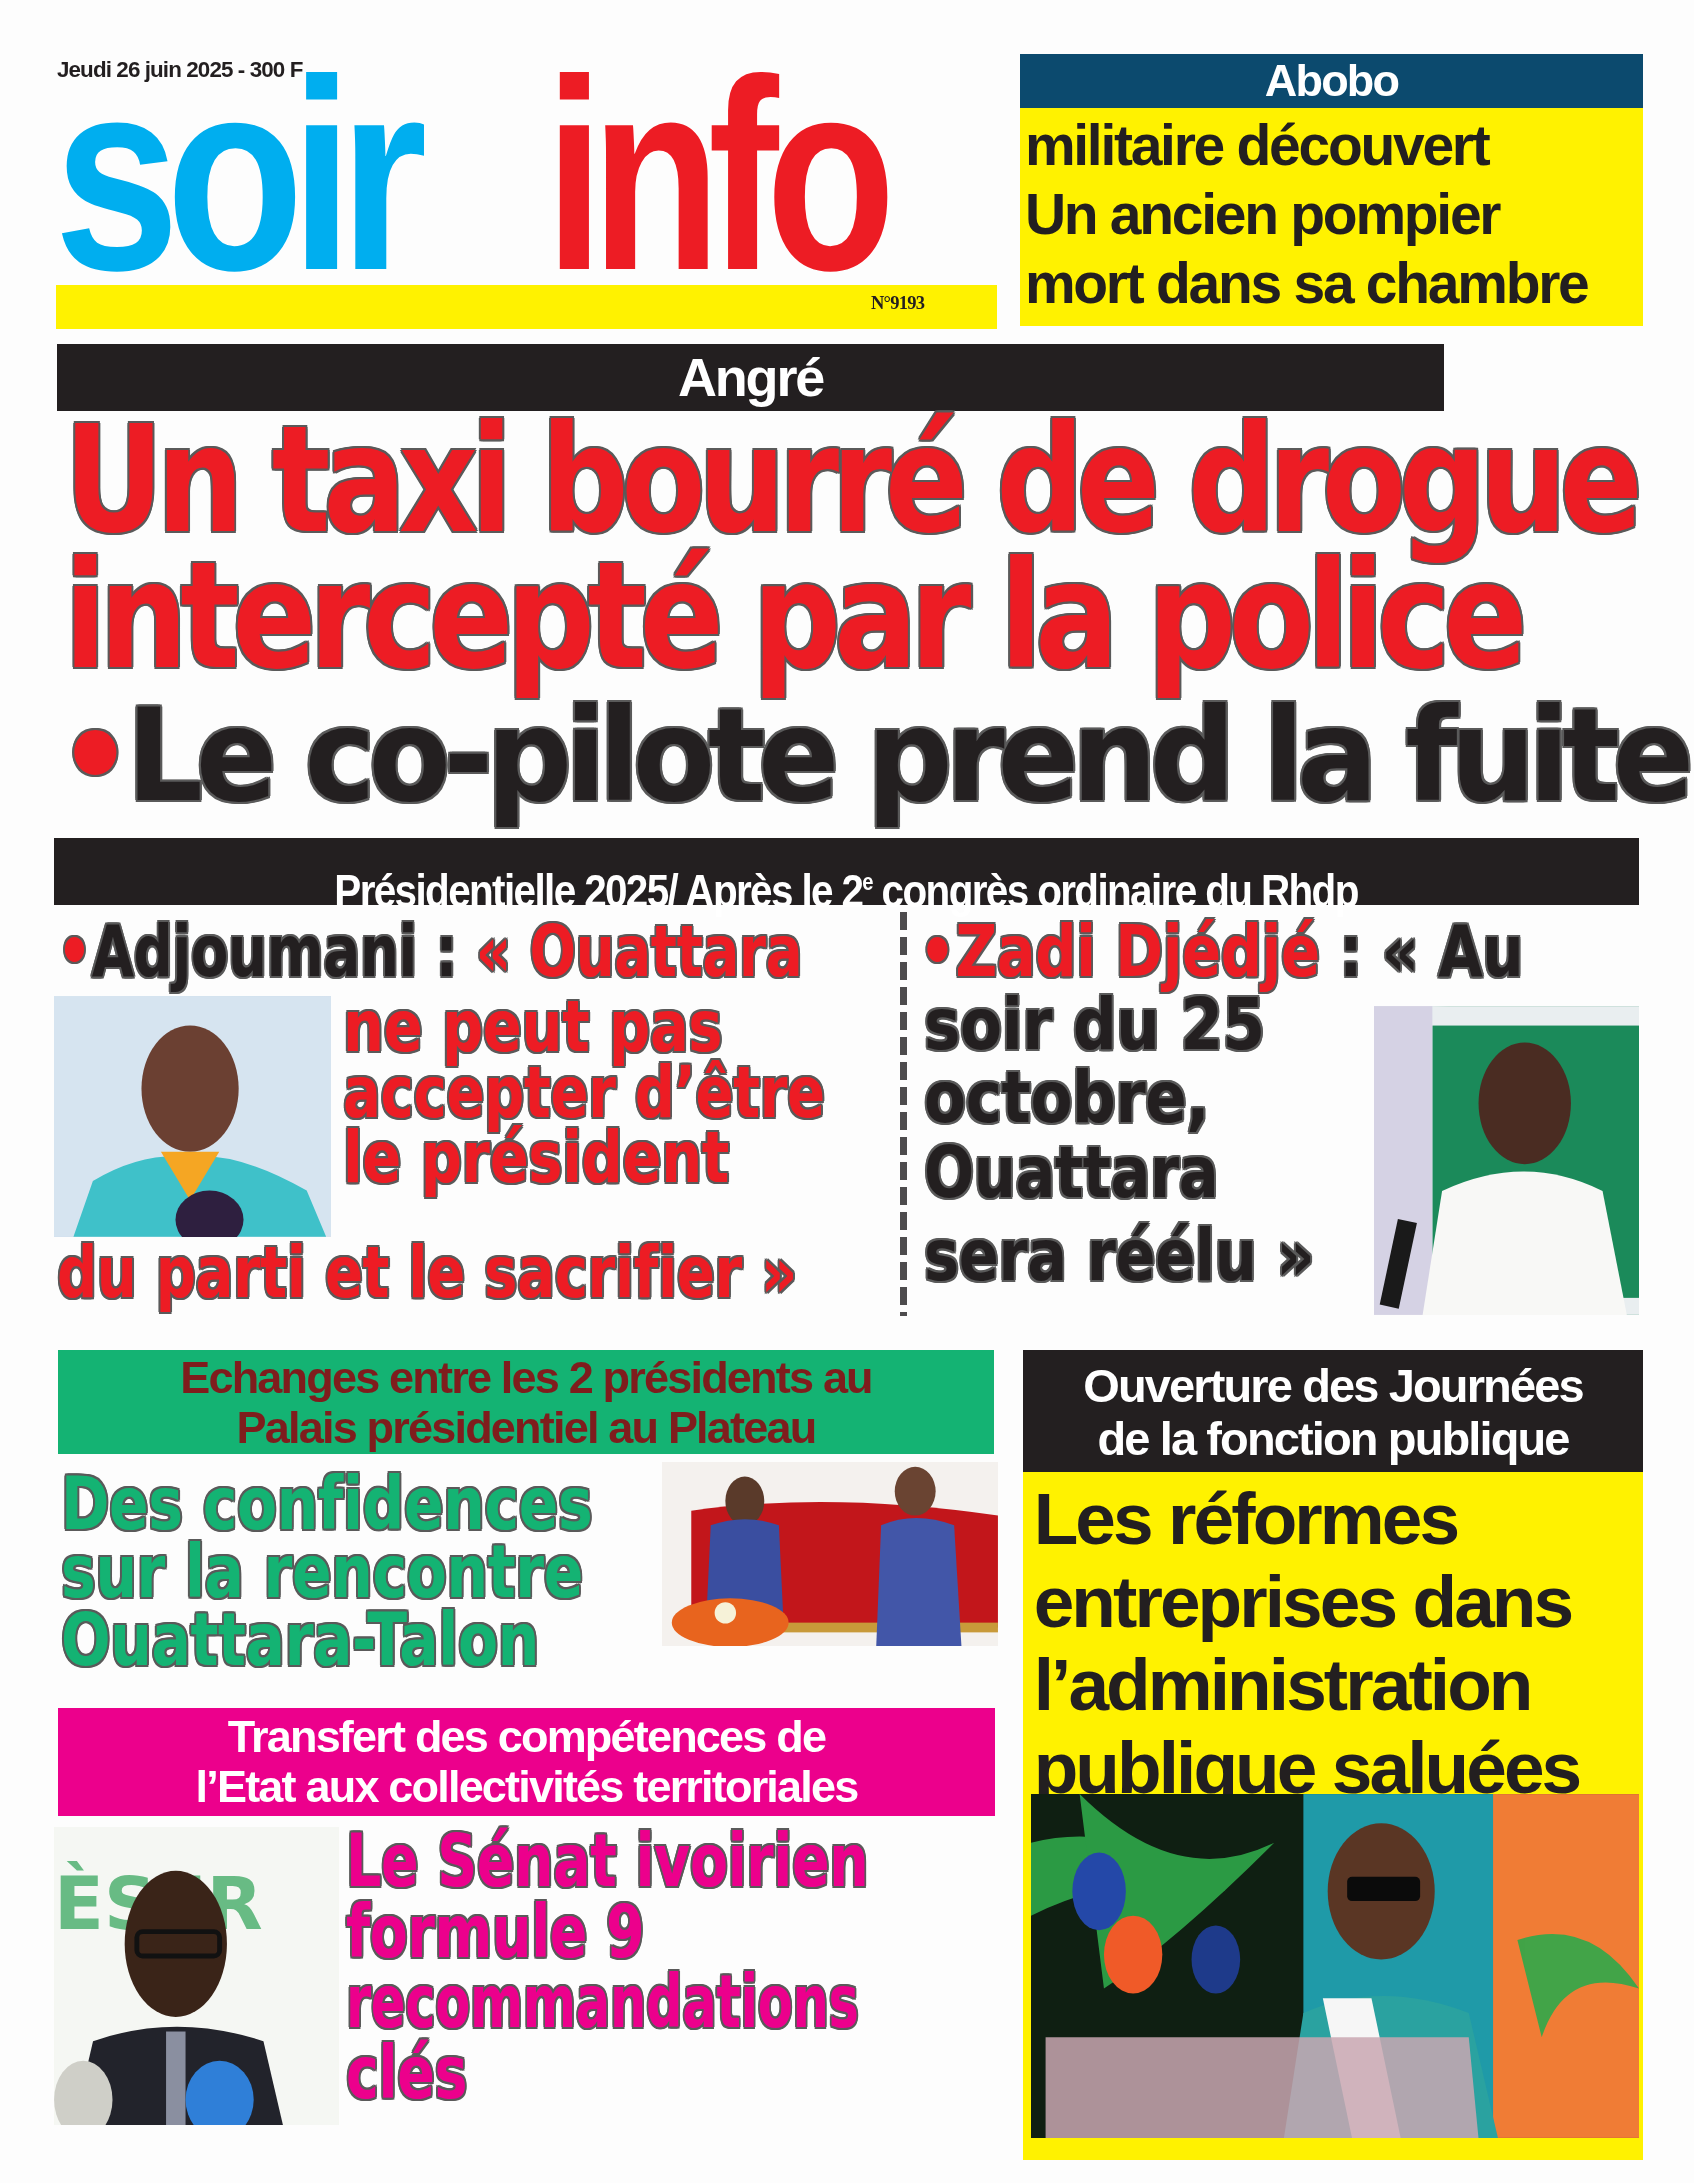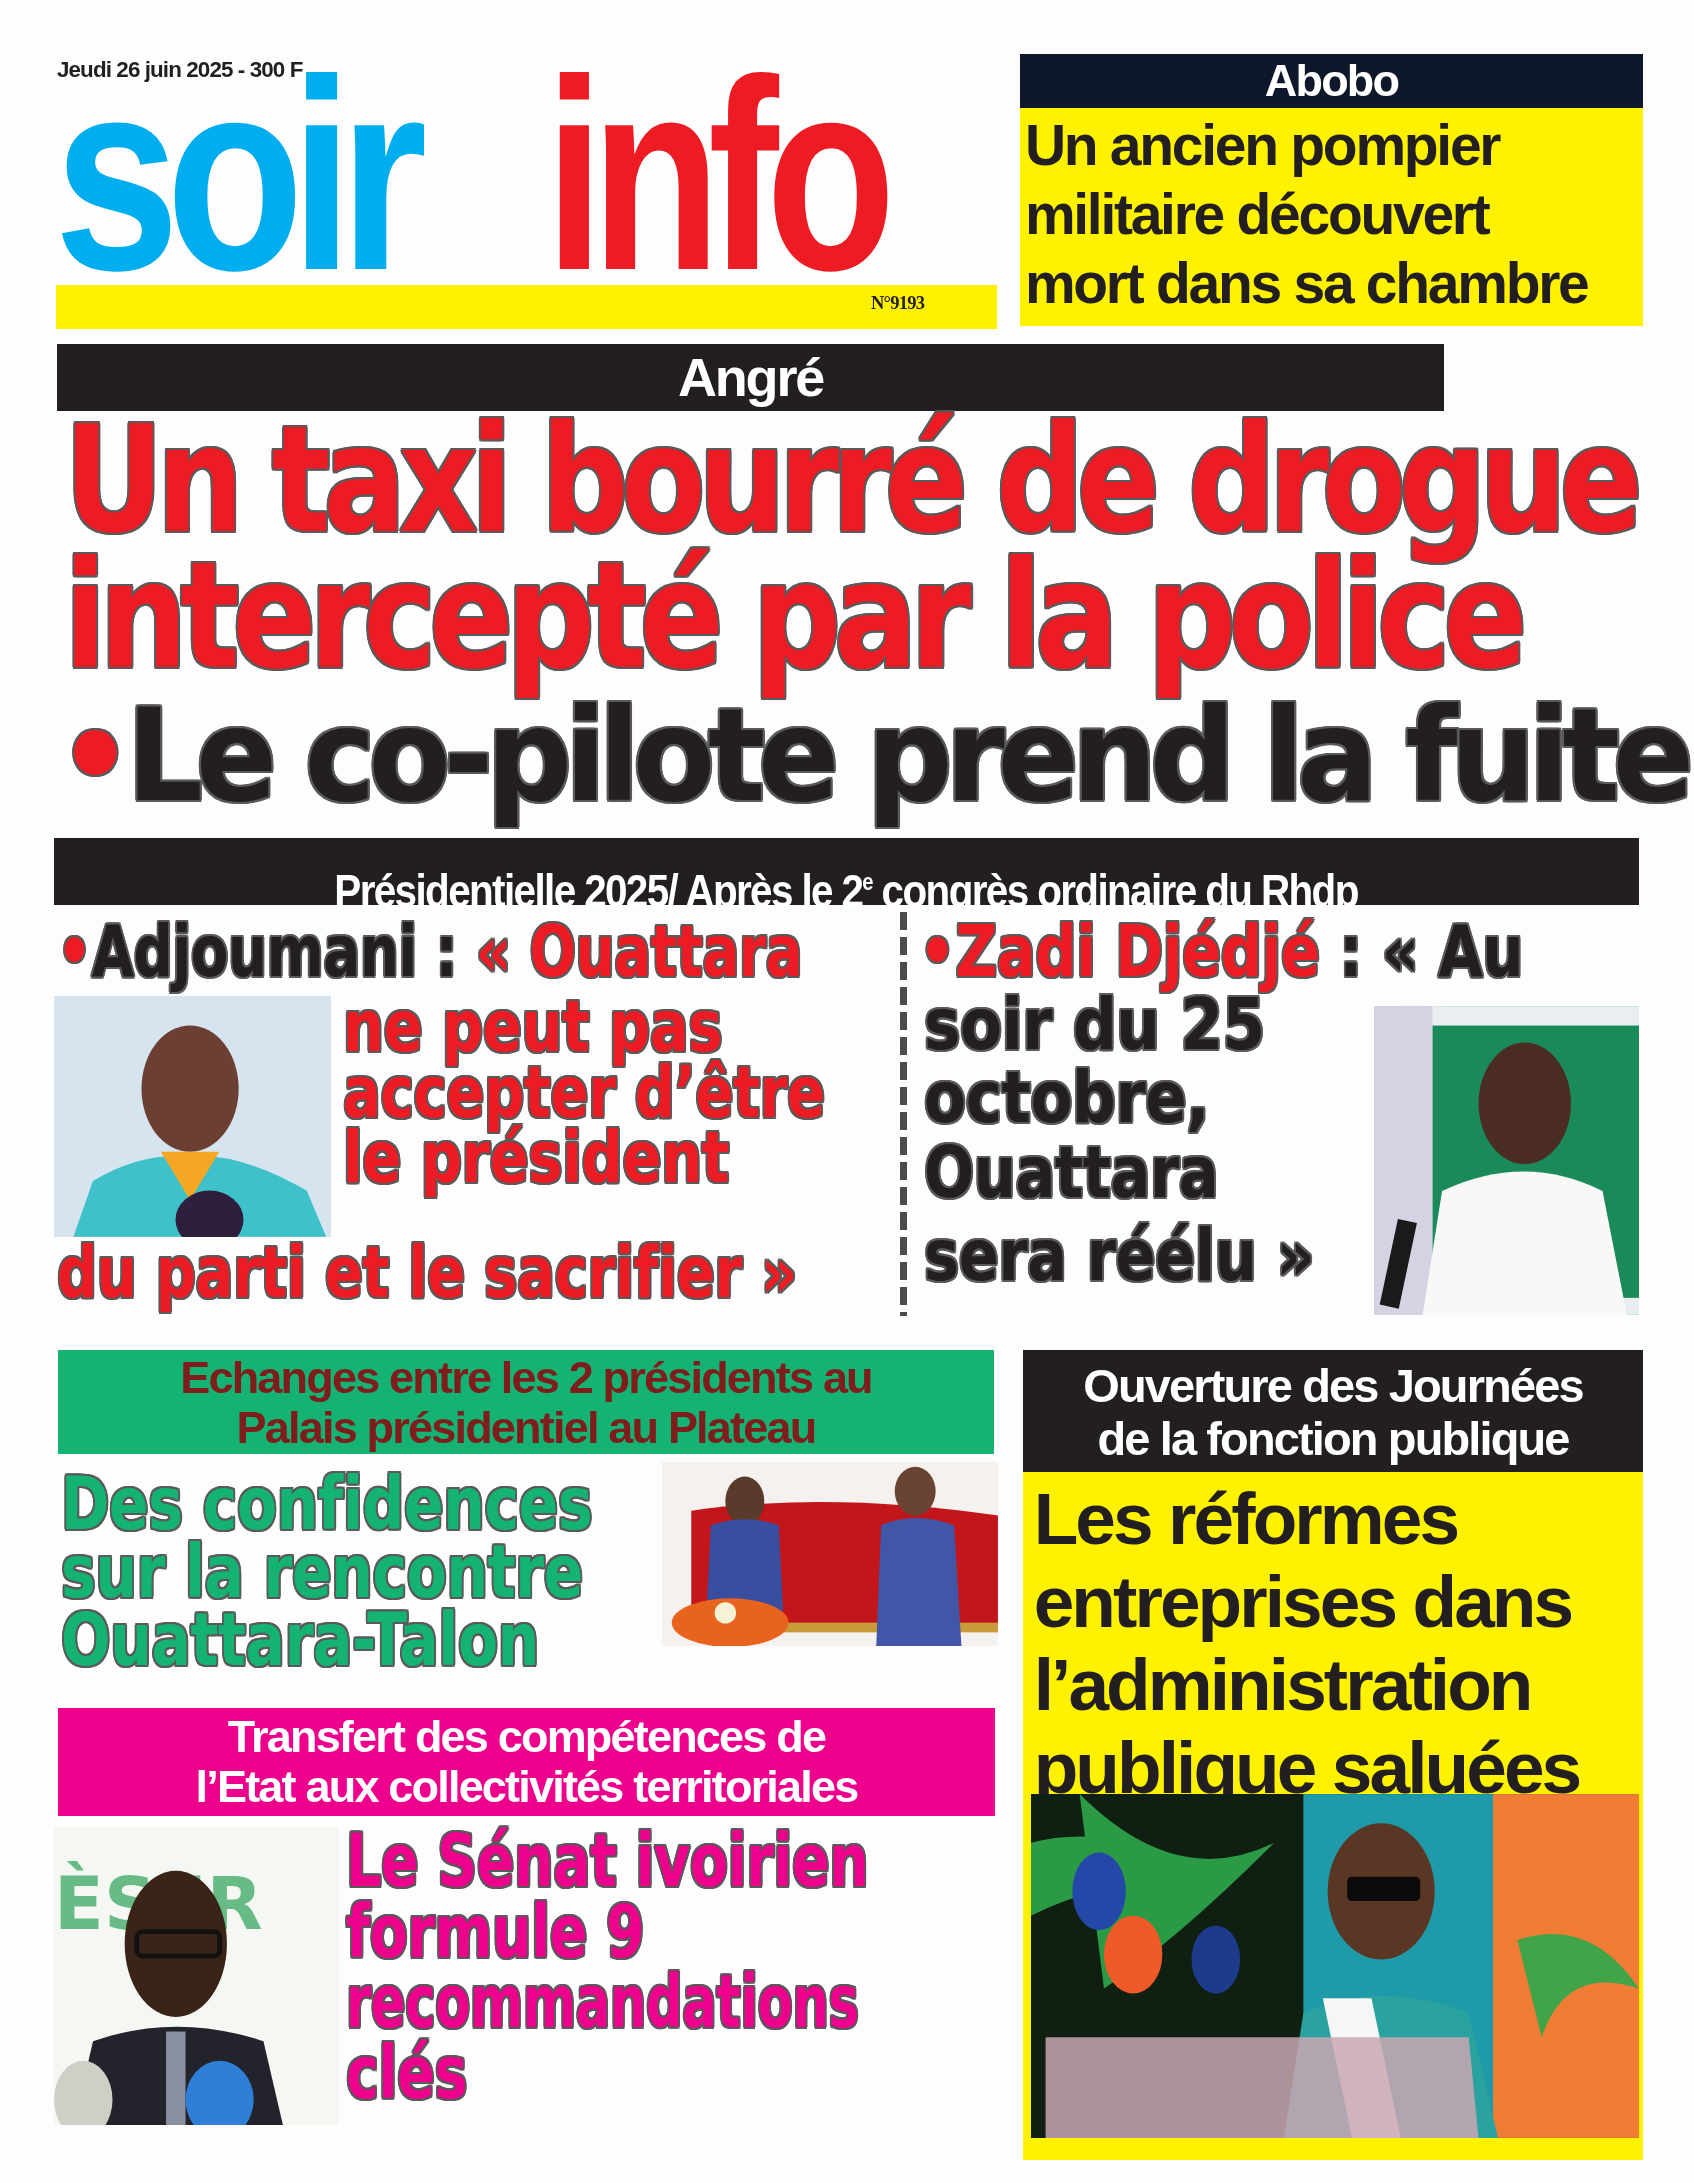--- a/index.html
+++ b/index.html
@@ -16,21 +16,21 @@
   #date { left: 57px; top: 57px; font-size: 22.4px; color: #231f20; }
   #logo { left: 54px; top: 73px; width: 944px; height: 204px; }
   #logo-soir, #logo-info { position: absolute; top: -34px; font-family: "Liberation Sans", sans-serif; font-weight: 700; font-size: 272px; line-height: 1; letter-spacing: -0.06em; transform-origin: left top; }
   #logo-soir { left: 0; color: #00aeef; transform: scaleX(0.83); }
   #logo-info { left: 491px; color: #ed1c24; transform: scaleX(0.78); }
   #logo-band { left: 56px; top: 285px; width: 941px; height: 44px; background: #fff200; }
   #issue { left: 871px; top: 293px; font-size: 18.5px; color: #231f20; font-family: Liberation Serif, serif; }
 
   
   #abobo-box { left: 1020px; top: 54px; width: 623px; height: 272px; background: #fff200; }
-  #abobo-head { left: 0; top: 0; width: 100%; height: 54px; background: #0f172a; color: #fff; text-align: center; font-size: 45px; line-height: 54px; }
+  #abobo-head { left: 0; top: 0; width: 100%; height: 54px; background: #0c4a6e; color: #fff; text-align: center; font-size: 45px; line-height: 54px; }
   #abobo-title { left: 4.9px; top: 57px; width: 613px; color: #231f20; font-size: 57px; line-height: 69px; }
 
   
   #angre-bar { left: 57px; top: 344px; width: 1387px; height: 67px; background: #231f20; color: #fff; text-align: center; font-size: 54px; line-height: 67px; }
   #main-line1 { left: 64px; top: 406px; font-size: 148px; color: #ed1c24; }
   #main-line2 { left: 64px; top: 542px; font-size: 148px; color: #ed1c24; }
   #main-line3 { left: 57px; top: 691px; font-size: 129px; color: #231f20; }
   .dot-red { color: #ed1c24; }
 
   
@@ -66,22 +66,22 @@
 <div class="abs" id="logo-band"></div>
 <div class="abs" id="logo">
   <span id="logo-soir">soir</span>
   <span id="logo-info">info</span>
 </div>
 <div class="abs cond" id="issue">N°9193</div>
 
 <div class="abs" id="abobo-box">
   <div class="abs cond" id="abobo-head">Abobo</div>
   <div class="abs cond" id="abobo-title">
+    <div>militaire découvert</div>
     <div>Un ancien pompier</div>
-    <div>militaire découvert</div>
     <div>mort dans sa chambre</div>
   </div>
 </div>
 
 <div class="abs cond" id="angre-bar">Angré</div>
 <div class="line heavy shadow" id="main-line1">
   <span class="narrow" style="transform:scaleX(0.83)">Un taxi bourré de drogue</span>
 </div>
 <div class="line heavy shadow" id="main-line2">
   <span class="narrow" style="transform:scaleX(0.84)">intercepté par la police</span>

